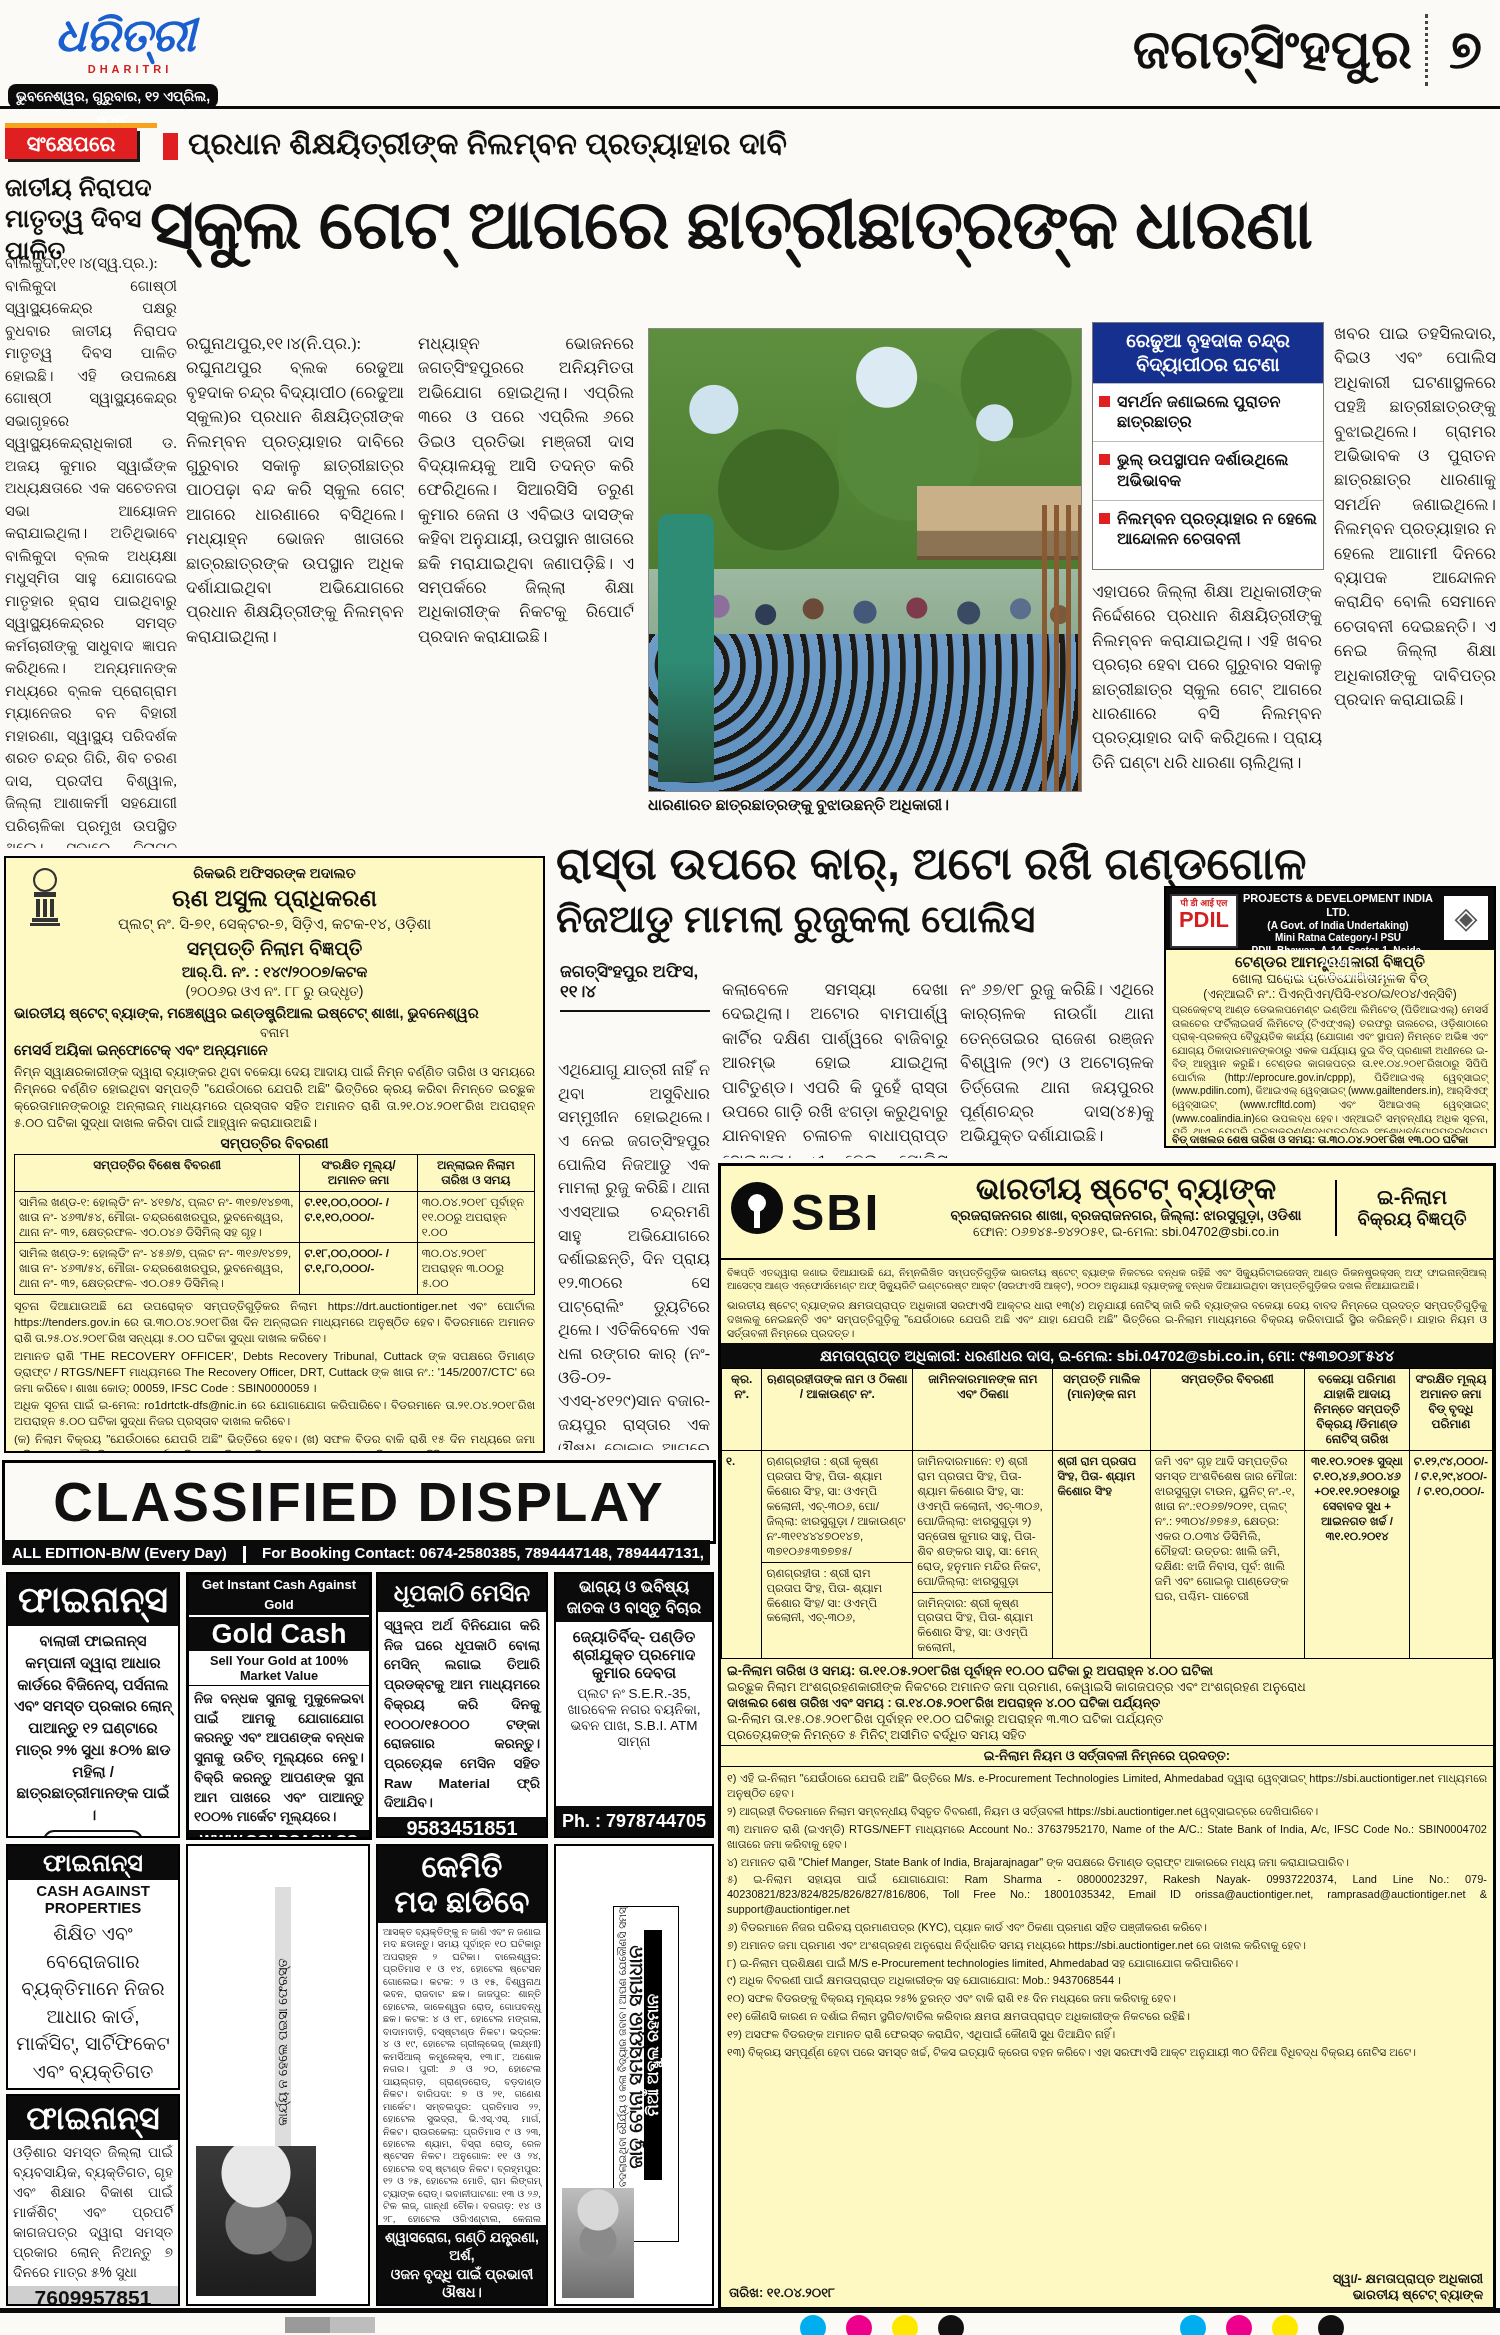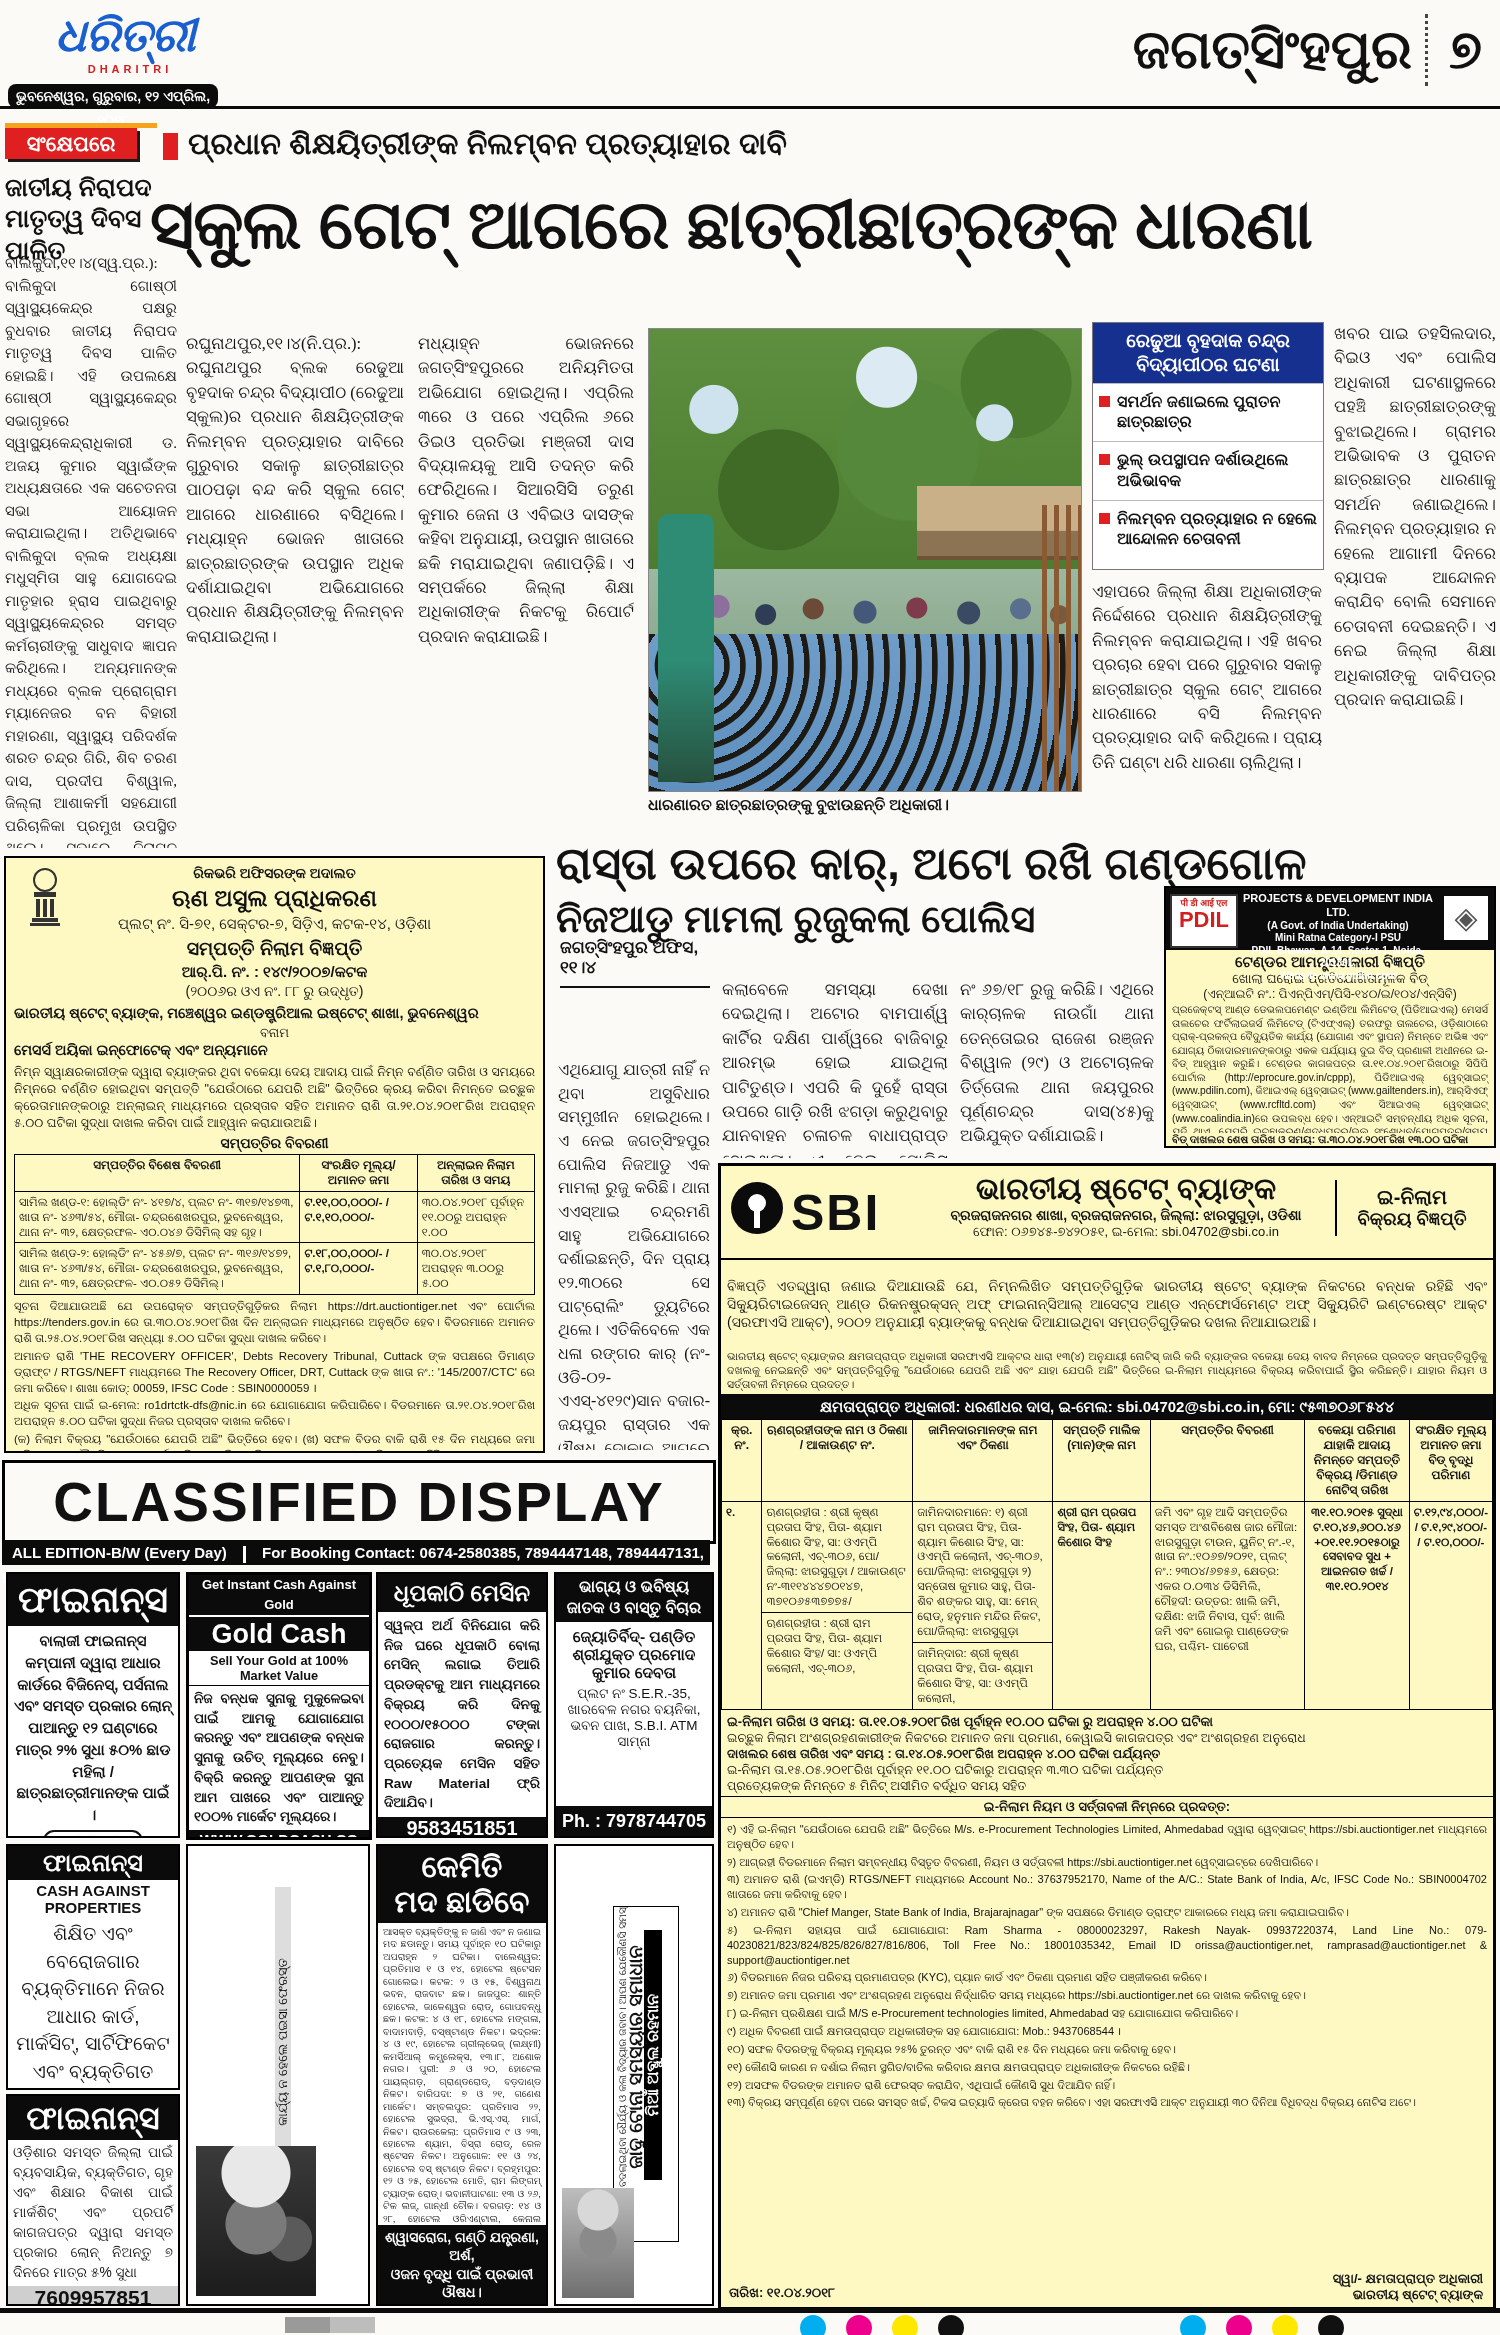--- a/index.html
+++ b/index.html
@@ -144,21 +144,21 @@
     </div>
     <div class="ib-item"><span class="red-sq"></span><span>ସମର୍ଥନ ଜଣାଇଲେ ପୁରାତନ ଛାତ୍ରଛାତ୍ର</span></div>
     <div class="ib-item"><span class="red-sq"></span><span>ଭୁଲ୍ ଉପସ୍ଥାପନ ଦର୍ଶାଉଥିଲେ ଅଭିଭାବକ</span></div>
     <div class="ib-item"><span class="red-sq"></span><span>ନିଲମ୍ବନ ପ୍ରତ୍ୟାହାର ନ ହେଲେ ଆନ୍ଦୋଳନ ଚେତାବନୀ</span></div>
   </div>
   <div class="abs art-col j serif clip" style="left:1092px;top:580px;width:230px;height:248px;">ଏହାପରେ ଜିଲ୍ଲା ଶିକ୍ଷା ଅଧିକାରୀଙ୍କ ନିର୍ଦ୍ଦେଶରେ ପ୍ରଧାନ ଶିକ୍ଷୟିତ୍ରୀଙ୍କୁ ନିଲମ୍ବନ କରାଯାଇଥିଲା। ଏହି ଖବର ପ୍ରଚାର ହେବା ପରେ ଗୁରୁବାର ସକାଳୁ ଛାତ୍ରୀଛାତ୍ର ସ୍କୁଲ ଗେଟ୍ ଆଗରେ ଧାରଣାରେ ବସି ନିଲମ୍ବନ ପ୍ରତ୍ୟାହାର ଦାବି କରିଥିଲେ। ପ୍ରାୟ ତିନି ଘଣ୍ଟା ଧରି ଧାରଣା ଚାଲିଥିଲା।</div>
   <div class="abs art-col j serif clip" style="left:1334px;top:322px;width:162px;height:506px;">ଖବର ପାଇ ତହସିଲଦାର, ବିଇଓ ଏବଂ ପୋଲିସ ଅଧିକାରୀ ଘଟଣାସ୍ଥଳରେ ପହଞ୍ଚି ଛାତ୍ରୀଛାତ୍ରଙ୍କୁ ବୁଝାଇଥିଲେ। ଗ୍ରାମର ଅଭିଭାବକ ଓ ପୁରାତନ ଛାତ୍ରଛାତ୍ର ଧାରଣାକୁ ସମର୍ଥନ ଜଣାଇଥିଲେ। ନିଲମ୍ବନ ପ୍ରତ୍ୟାହାର ନ ହେଲେ ଆଗାମୀ ଦିନରେ ବ୍ୟାପକ ଆନ୍ଦୋଳନ କରାଯିବ ବୋଲି ସେମାନେ ଚେତାବନୀ ଦେଇଛନ୍ତି। ଏ ନେଇ ଜିଲ୍ଲା ଶିକ୍ଷା ଅଧିକାରୀଙ୍କୁ ଦାବିପତ୍ର ପ୍ରଦାନ କରାଯାଇଛି।</div>
 
   <div id="s2-headline" class="abs" style="left:556px;top:838px;">ରାସ୍ତା ଉପରେ କାର୍, ଅଟୋ ରଖି ଗଣ୍ଡଗୋଳ</div>
   <div id="s2-subhead" class="abs" style="left:556px;top:898px;">ନିଜଆଡୁ ମାମଲା ରୁଜୁକଲା ପୋଲିସ</div>
-  <div id="s2-dateline" class="abs" style="left:560px;top:938px;width:150px;">ଜଗତ୍‌ସିଂହପୁର ଅଫିସ, ୧୧।୪</div>
+  <div id="s2-dateline" class="abs" style="left:560px;top:962px;width:150px;">ଜଗତ୍‌ସିଂହପୁର ଅଫିସ, ୧୧।୪</div>
   <div class="abs art-col j serif clip" style="left:558px;top:1058px;width:152px;height:392px;font-size:16px;">ଏଥିଯୋଗୁ ଯାତ୍ରୀ ନାହିଁ ନ ଥିବା ଅସୁବିଧାର ସମ୍ମୁଖୀନ ହୋଇଥିଲେ। ଏ ନେଇ ଜଗତ୍‌ସିଂହପୁର ପୋଲିସ ନିଜଆଡୁ ଏକ ମାମଲା ରୁଜୁ କରିଛି। ଥାନା ଏଏସ୍‌ଆଇ ଚନ୍ଦ୍ରମଣି ସାହୁ ଅଭିଯୋଗରେ ଦର୍ଶାଇଛନ୍ତି, ଦିନ ପ୍ରାୟ ୧୨.୩୦ରେ ସେ ପାଟ୍ରୋଲିଂ ଡ୍ୟୁଟିରେ ଥିଲେ। ଏତିକିବେଳେ ଏକ ଧଳା ରଙ୍ଗର କାର୍ (ନଂ-ଓଡି-୦୨-ଏଏସ୍-୪୧୨୯)ସାନ ବଜାର-ଜୟପୁର ରାସ୍ତାର ଏକ ଔଷଧ ଦୋକାନ ଆଗରେ ଜୟପୁର ଆଡ଼କୁ ମୁହଁକରି ପାର୍କିଂ କରିଥିଲା। ଏହି ସମୟରେ ଏକ କଳା ଏବଂ ହଳଦିଆ ରଙ୍ଗର ଯାତ୍ରୀବାହୀ ଅଟୋ (ଓଆର୍-୨୧-ଇ-୨୮୭୩) ଅନୁରୂପ ଦିଗରେ କାର୍ଟିକୁ ଅତିକ୍ରମ କରିବାକୁ ଚେଷ୍ଟା</div>
   <div class="abs art-col j serif clip" style="left:722px;top:978px;width:226px;height:180px;">କଲାବେଳେ ସମସ୍ୟା ଦେଖା ଦେଇଥିଲା। ଅଟୋର ବାମପାର୍ଶ୍ୱ କାର୍ଟିର ଦକ୍ଷିଣ ପାର୍ଶ୍ୱରେ ବାଜିବାରୁ ଆରମ୍ଭ ହୋଇ ଯାଇଥିଲା ପାଟିତୁଣ୍ଡ। ଏପରି କି ଦୁହେଁ ରାସ୍ତା ଉପରେ ଗାଡ଼ି ରଖି ଝଗଡ଼ା କରୁଥିବାରୁ ଯାନବାହନ ଚଳାଚଳ ବାଧାପ୍ରାପ୍ତ ହୋଇଥିଲା। ଏ ନେଇ ପୋଲିସ ନିଜଆଡୁ ମାମଲା</div>
   <div class="abs art-col j serif clip" style="left:960px;top:978px;width:194px;height:180px;">ନଂ ୬୭/୧୮ ରୁଜୁ କରିଛି। ଏଥିରେ କାର୍‌ଚାଳକ ନାଉଗାଁ ଥାନା ତେନ୍ତୋଇର ରାଜେଶ ରଞ୍ଜନ ବିଶ୍ୱାଳ (୨୯) ଓ ଅଟୋଚାଳକ ତିର୍ତ୍ତୋଲ ଥାନା ଜୟପୁରର ପୂର୍ଣ୍ଣଚନ୍ଦ୍ର ଦାସ(୪୫)କୁ ଅଭିଯୁକ୍ତ ଦର୍ଶାଯାଇଛି।</div>
 
   <div class="abs notice-box clip" style="left:4px;top:856px;width:541px;height:597px;padding:6px 8px;box-sizing:border-box;">
     <svg class="abs" style="left:16px;top:8px;" width="46" height="62" viewBox="0 0 46 62">
       <circle cx="23" cy="14" r="11" fill="none" stroke="#333" stroke-width="2"></circle>
       <rect x="12" y="26" width="22" height="5" fill="#333"></rect>
       <rect x="14" y="33" width="4" height="18" fill="#333"></rect>
       <rect x="21" y="33" width="4" height="18" fill="#333"></rect>
@@ -238,21 +238,21 @@
       <div class="abs" style="left:215px;top:6px;width:380px;text-align:center;">
         <div id="sbi-name">ଭାରତୀୟ ଷ୍ଟେଟ୍ ବ୍ୟାଙ୍କ</div>
         <div class="b" style="font-size:14px;">ବ୍ରଜରାଜନଗର ଶାଖା, ବ୍ରଜରାଜନଗର, ଜିଲ୍ଲା: ଝାରସୁଗୁଡ଼ା, ଓଡିଶା</div>
         <div style="font-size:13px;">ଫୋନ: ୦୬୭୪୫-୭୪୨୦୫୧, ଇ-ମେଲ: sbi.04702@sbi.co.in</div>
       </div>
       <div class="abs c" style="right:6px;top:14px;width:150px;border-left:2px solid #000;padding:6px 0;">
         <div class="b" style="font-size:20px;">ଇ-ନିଲାମ</div>
         <div class="b" style="font-size:18px;">ବିକ୍ରୟ ବିଜ୍ଞପ୍ତି</div>
       </div>
     </div>
-    <div class="j" style="font-size:14px;line-height:1.3;padding:17px 6px;">ବିଜ୍ଞପ୍ତି ଏତଦ୍ଦ୍ୱାରା ଜଣାଇ ଦିଆଯାଉଛି ଯେ, ନିମ୍ନଲିଖିତ ସମ୍ପତ୍ତିଗୁଡ଼ିକ ଭାରତୀୟ ଷ୍ଟେଟ୍ ବ୍ୟାଙ୍କ ନିକଟରେ ବନ୍ଧକ ରହିଛି ଏବଂ ସିକ୍ୟୁରିଟାଇଜେସନ୍ ଆଣ୍ଡ ରିକନଷ୍ଟ୍ରକ୍ସନ୍ ଅଫ୍ ଫାଇନାନ୍ସିଆଲ୍ ଆସେଟ୍ସ ଆଣ୍ଡ ଏନ୍‌ଫୋର୍ସମେଣ୍ଟ ଅଫ୍ ସିକ୍ୟୁରିଟି ଇଣ୍ଟରେଷ୍ଟ ଆକ୍ଟ (ସରଫାଏସି ଆକ୍ଟ), ୨୦୦୨ ଅନୁଯାୟୀ ବ୍ୟାଙ୍କକୁ ବନ୍ଧକ ଦିଆଯାଇଥିବା ସମ୍ପତ୍ତିଗୁଡ଼ିକର ଦଖଲ ନିଆଯାଇଅଛି।</div>
+    <div class="j" style="font-size:10px;line-height:1.3;padding:6px 6px;">ବିଜ୍ଞପ୍ତି ଏତଦ୍ଦ୍ୱାରା ଜଣାଇ ଦିଆଯାଉଛି ଯେ, ନିମ୍ନଲିଖିତ ସମ୍ପତ୍ତିଗୁଡ଼ିକ ଭାରତୀୟ ଷ୍ଟେଟ୍ ବ୍ୟାଙ୍କ ନିକଟରେ ବନ୍ଧକ ରହିଛି ଏବଂ ସିକ୍ୟୁରିଟାଇଜେସନ୍ ଆଣ୍ଡ ରିକନଷ୍ଟ୍ରକ୍ସନ୍ ଅଫ୍ ଫାଇନାନ୍ସିଆଲ୍ ଆସେଟ୍ସ ଆଣ୍ଡ ଏନ୍‌ଫୋର୍ସମେଣ୍ଟ ଅଫ୍ ସିକ୍ୟୁରିଟି ଇଣ୍ଟରେଷ୍ଟ ଆକ୍ଟ (ସରଫାଏସି ଆକ୍ଟ), ୨୦୦୨ ଅନୁଯାୟୀ ବ୍ୟାଙ୍କକୁ ବନ୍ଧକ ଦିଆଯାଇଥିବା ସମ୍ପତ୍ତିଗୁଡ଼ିକର ଦଖଲ ନିଆଯାଇଅଛି।</div>
     <div class="j" style="font-size:10.8px;line-height:1.3;padding:0 6px 3px;">ଭାରତୀୟ ଷ୍ଟେଟ୍ ବ୍ୟାଙ୍କର କ୍ଷମତାପ୍ରାପ୍ତ ଅଧିକାରୀ ସରଫାଏସି ଆକ୍ଟର ଧାରା ୧୩(୪) ଅନୁଯାୟୀ ନୋଟିସ୍ ଜାରି କରି ବ୍ୟାଙ୍କର ବକେୟା ଦେୟ ବାବଦ ନିମ୍ନରେ ପ୍ରଦତ୍ତ ସମ୍ପତ୍ତିଗୁଡ଼ିକୁ ଦଖଲକୁ ନେଇଛନ୍ତି ଏବଂ ସମ୍ପତ୍ତିଗୁଡ଼ିକୁ "ଯେଉଁଠାରେ ଯେପରି ଅଛି ଏବଂ ଯାହା ଯେପରି ଅଛି" ଭିତ୍ତିରେ ଇ-ନିଲାମ ମାଧ୍ୟମରେ ବିକ୍ରୟ କରିବାପାଇଁ ସ୍ଥିର କରିଛନ୍ତି। ଯାହାର ନିୟମ ଓ ସର୍ତ୍ତାବଳୀ ନିମ୍ନରେ ପ୍ରଦତ୍ତ।</div>
     <div class="wob c b" style="font-size:15px;line-height:25px;height:25px;">କ୍ଷମତାପ୍ରାପ୍ତ ଅଧିକାରୀ: ଧରଣୀଧର ଦାସ, ଇ-ମେଲ: sbi.04702@sbi.co.in, ମୋ: ୯୫୩୭୦୬୮୫୪୪</div>
     <table>
       <tbody>
           <tr>
         <th style="width:4.5%;">କ୍ର. ନଂ.</th>
         <th style="width:20%;">ଋଣଗ୍ରହୀତାଙ୍କ ନାମ ଓ ଠିକଣା / ଆକାଉଣ୍ଟ ନଂ.</th>
         <th style="width:18.5%;">ଜାମିନଦାରମାନଙ୍କ ନାମ ଏବଂ ଠିକଣା</th>
         <th style="width:12.5%;">ସମ୍ପତ୍ତି ମାଲିକ (ମାନ)ଙ୍କ ନାମ</th>
         <th style="width:20.5%;">ସମ୍ପତ୍ତିର ବିବରଣୀ</th>

